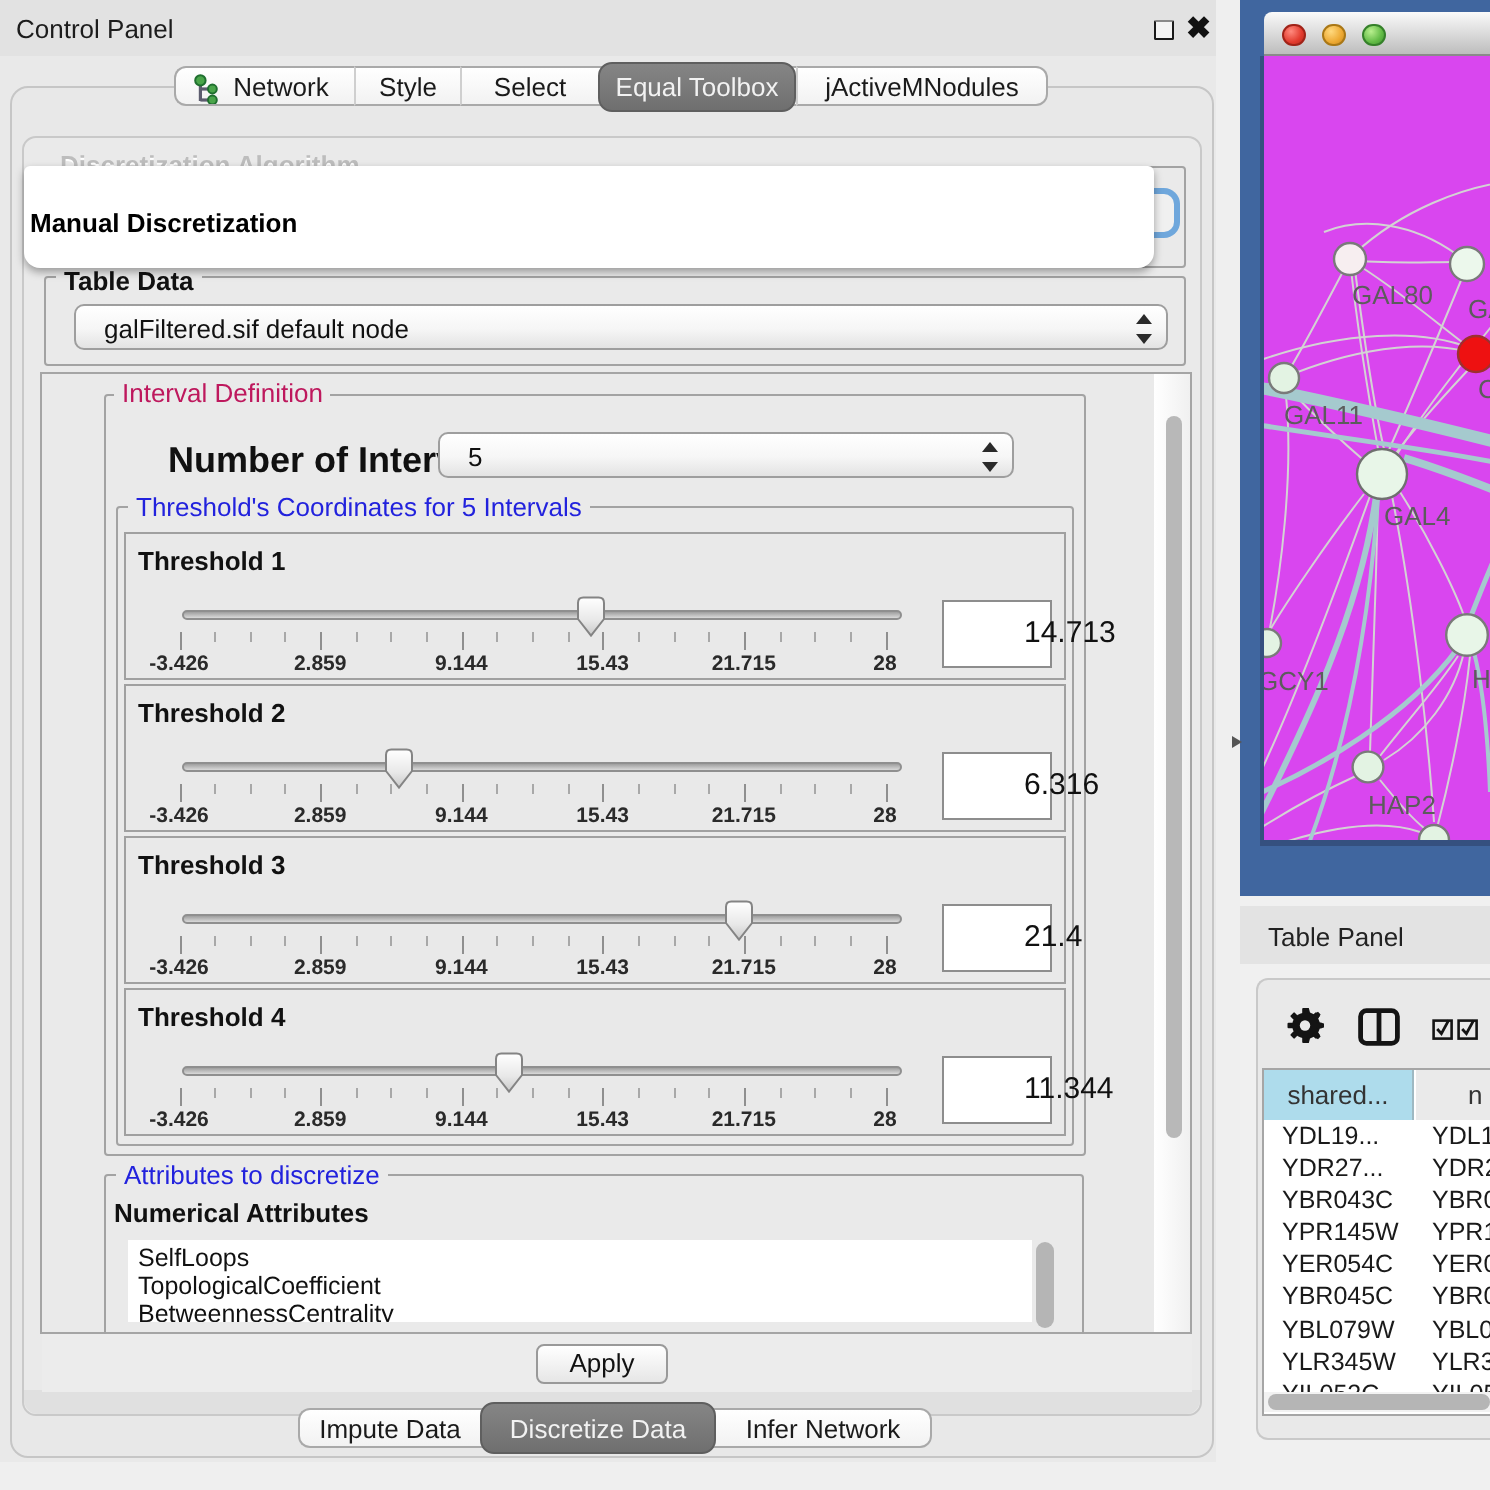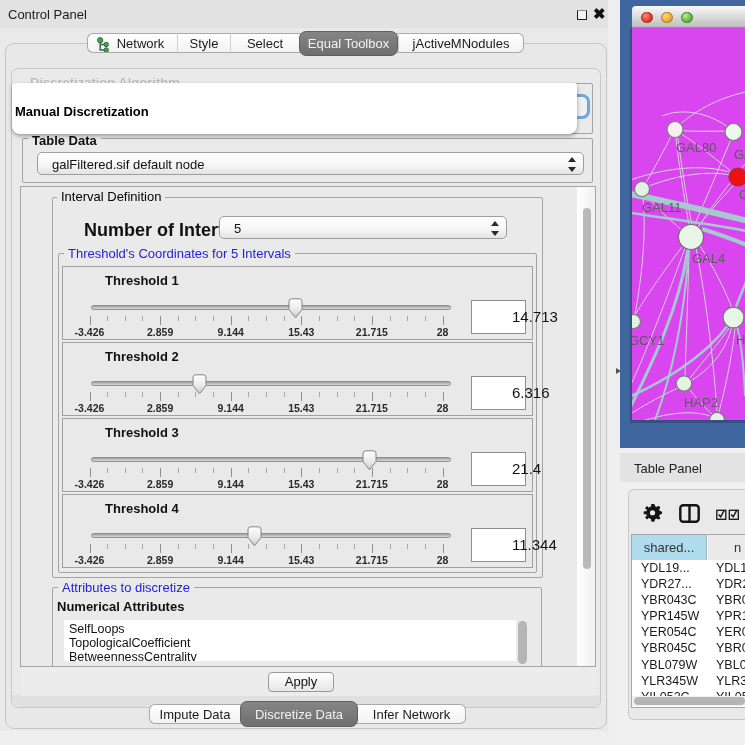--- a/index.html
+++ b/index.html
@@ -29,21 +29,21 @@
 .group { position:absolute; border:1px solid #a3a3a3; border-radius:2px; }
 .gtitle { position:absolute; background:#eaeaea; padding:0 4px; font-size:13px; line-height:13px; }
 
 
 .combo { position:absolute; height:23px; background:linear-gradient(#ffffff 0%,#f6f6f6 55%,#e3e3e3 100%); border:1px solid #9e9e9e; border-radius:5px; font-size:13px; color:#111; }
 .combo .ctext { position:absolute; left:14px; top:4px; }
 .combo svg.spin { position:absolute; right:6px; top:4px; }
 
 
 .tpanel { position:absolute; left:62px; width:471px; background:#e9e9e9; border:1px solid #a0a0a0; }
-.tname { position:absolute; left:6px; top:6px; font-weight:bold; font-size:13px; color:#111;margin-left:36px; }
+.tname { position:absolute; left:6px; top:6px; font-weight:bold; font-size:13px; color:#111; }
 .track { position:absolute; left:28px; top:38px; width:360px; height:5px; background:linear-gradient(#9f9f9f,#d9d9d9); border:1px solid #8f8f8f; border-radius:3px; }
 .vbox { position:absolute; left:408px; top:33px; width:55px; height:34px; background:#fff; border:1.5px solid #8d8d8d; font-size:15px; color:#111; text-align:right; line-height:31px; padding-right:6px;padding-left:40px; }
 .ticklabel { position:absolute; top:59px; font-size:10.5px; font-weight:bold; color:#2a2a2a; transform:translateX(-50%); }
 .tick { position:absolute; width:1px; background:#8f8f8f; }
 
 
 #popup { left:12px; top:83px; width:565px; height:51px; background:#ffffff; border-radius:3px 3px 8px 8px; box-shadow:0 2px 4px rgba(0,0,0,0.35); }
 #popup .p1 { position:absolute; left:0; right:0; top:5px; text-align:center; color:#b1b1b1; font-size:13px; }
 #popup .p2 { position:absolute; left:3px; top:21px; font-weight:bold; font-size:13px; color:#000; }
 #popup .p3 { position:absolute; left:3px; top:36px; font-size:13px; color:#000; }
@@ -90,21 +90,21 @@
   <span class="ctext">galFiltered.sif default node</span>
   <svg class="spin" width="10" height="15" viewBox="0 0 10 15">
       <path d="M5 0 L9 5 L1 5 Z" fill="#2a2a2a"></path>
       <path d="M5 15 L9 10 L1 10 Z" fill="#2a2a2a"></path>
     </svg>
 </div>
 
 <div class="abs" id="focusring"></div>
 
 <div class="group" style="left:52px; top:197px; width:491px; height:381px;"></div>
-<div class="gtitle" style="left:57px; top:190px; color:#000000;">Interval Definition</div>
+<div class="gtitle" style="left:57px; top:190px; color:#be185d;">Interval Definition</div>
 <div class="abs" style="left:84px; top:220px; font-size:18px; font-weight:bold; color:#111;">Number of Intervals</div>
 <div class="combo" style="left:219px; top:216px; width:288px;">
   <span class="ctext">5</span>
   <svg class="spin" width="10" height="15" viewBox="0 0 10 15">
       <path d="M5 0 L9 5 L1 5 Z" fill="#2a2a2a"></path>
       <path d="M5 15 L9 10 L1 10 Z" fill="#2a2a2a"></path>
     </svg>
 </div>
 
 <div class="group" style="left:58px; top:253px; width:479px; height:320px;"></div>

